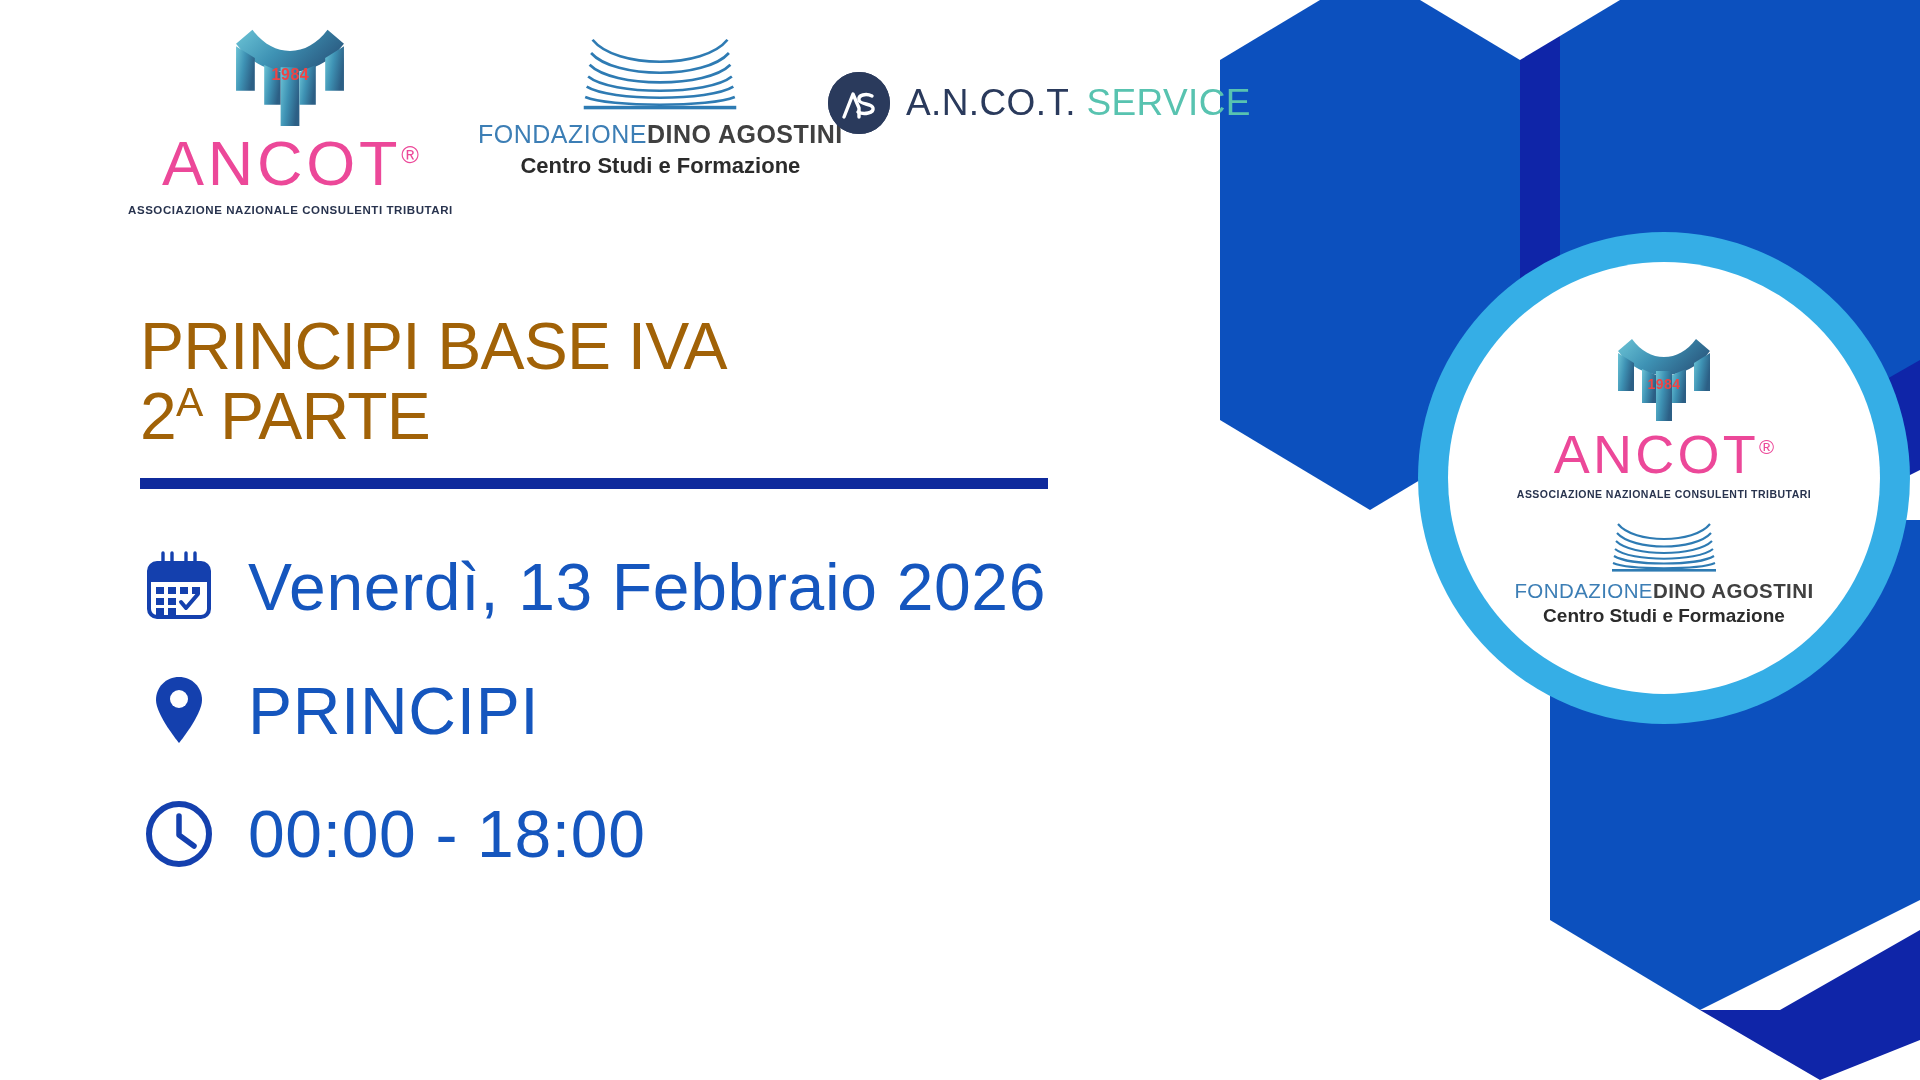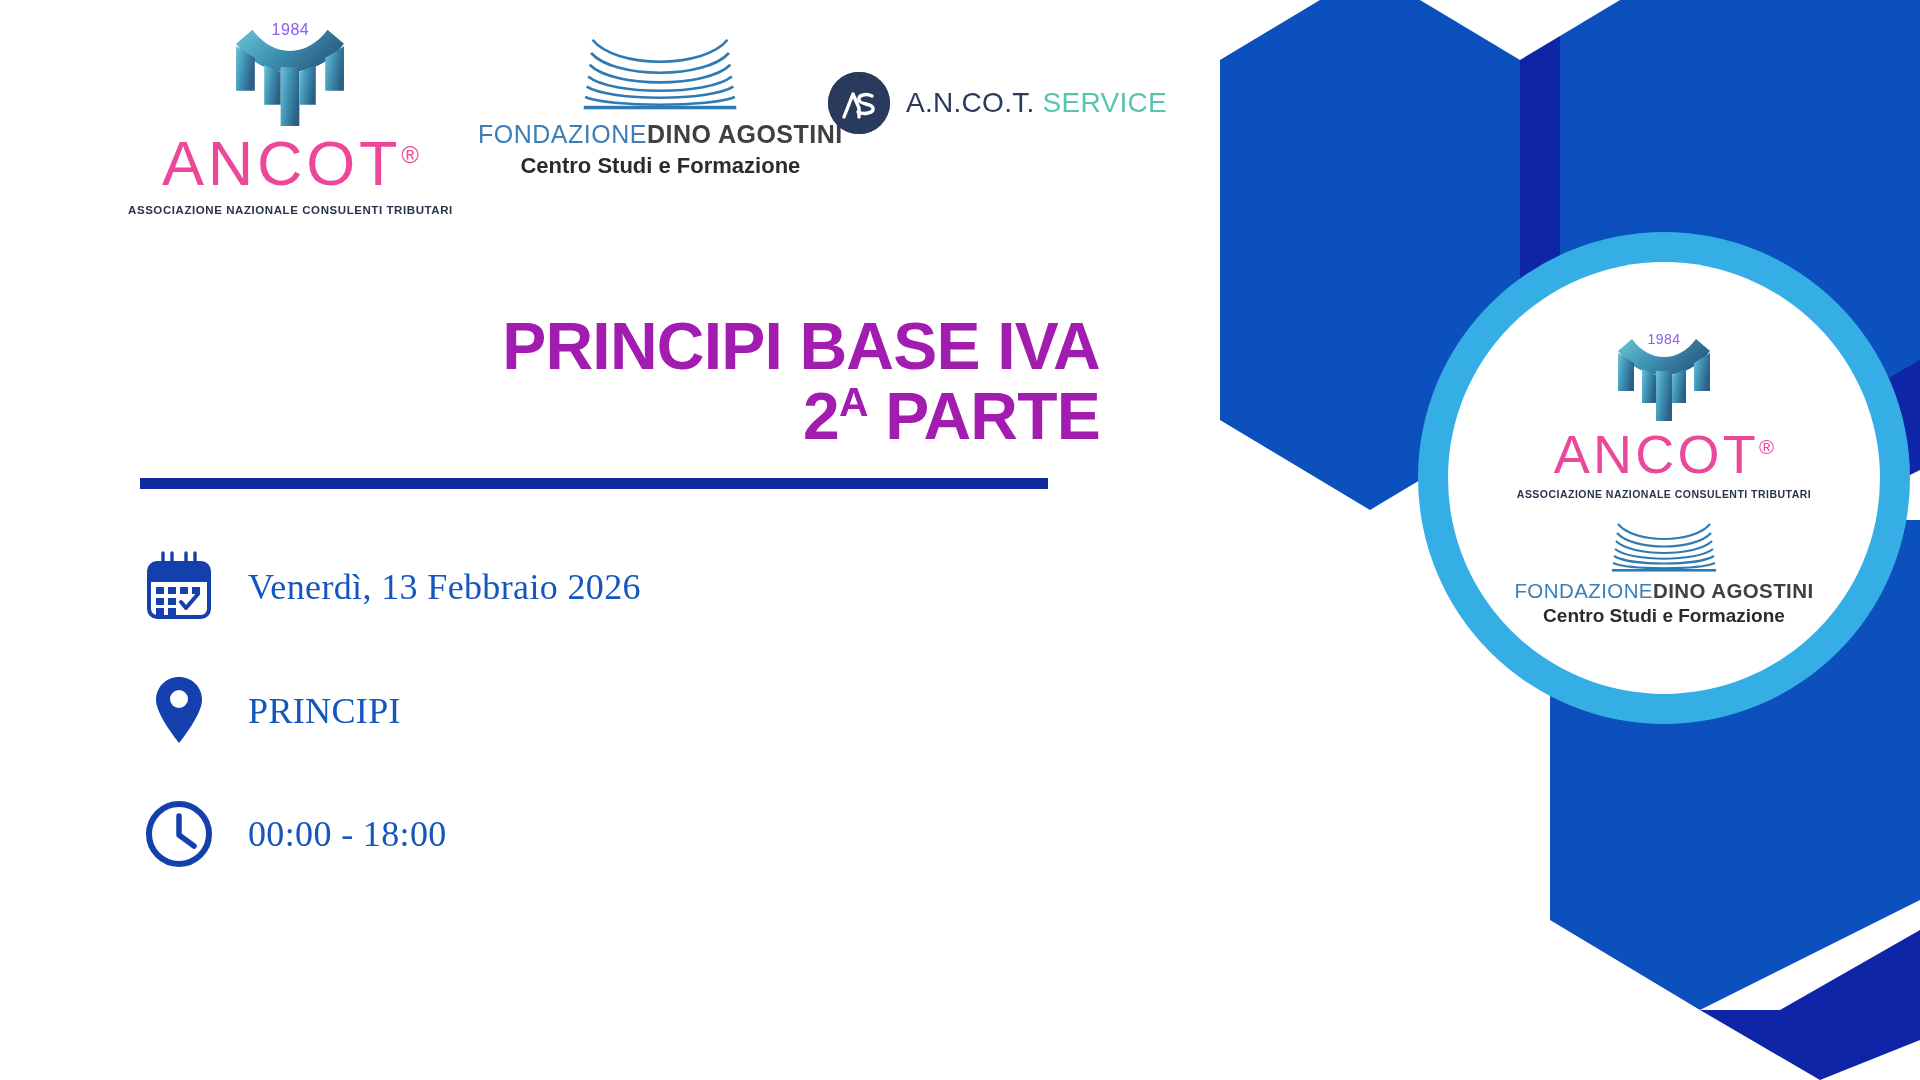--- a/index.html
+++ b/index.html
@@ -27,21 +27,21 @@
     background:#ffffff; border-radius:50%;
     display:flex; flex-direction:column; align-items:center; justify-content:center;
   }
 
   
   .ancot-logo { display:flex; flex-direction:column; align-items:center; }
   .ancot-mark { position:relative; }
   .ancot-year {
     position:absolute; left:50%; transform:translateX(-50%);
     font-family:"Liberation Sans", sans-serif;
-    color:#8b5cf6; font-weight:400; letter-spacing:0.5px;
+    color:#ef4444; font-weight:700; letter-spacing:0.5px;margin-top:45px;
   }
   .ancot-word {
     font-family:"Liberation Sans", sans-serif;
     color:#ec4899; font-weight:400; letter-spacing:0.06em;
     line-height:1; white-space:nowrap; position:relative;
   }
   .ancot-reg { font-size:0.38em; vertical-align:super; letter-spacing:0; }
   .ancot-sub {
     font-family:"Liberation Sans", sans-serif;
     color:#28334E; font-weight:600; white-space:nowrap; text-align:right;
@@ -56,40 +56,40 @@
     font-family:"Liberation Sans", sans-serif;
     color:#2B2B2B; font-weight:700; white-space:nowrap; text-align:center;
   }
 
   
   .header { position:absolute; left:0; top:0; width:1260px; height:200px; }
   .hdr-ancot { position:absolute; left:128px; top:18px; }
   .hdr-fond  { position:absolute; left:478px; top:36px; }
   .hdr-serv  { position:absolute; left:828px; top:72px; display:flex; align-items:center; gap:16px; }
   .serv-badge { width:62px; height:62px; border-radius:50%; background:#2A3A5C; position:relative; flex:none; }
-  .serv-text { font-size:28px; font-family:"Liberation Sans", sans-serif; letter-spacing:0.01em; white-space:nowrap; }
+  .serv-text { font-size:37px; font-family:"Liberation Sans", sans-serif; letter-spacing:0.01em; white-space:nowrap; }
   .serv-a { color:#2A3A5C; font-weight:400; }
   .serv-s { color:#58C3B0; font-weight:400; }
 
   
   .main { position:absolute; left:140px; top:312px; width:960px; }
   .title {
-    color:#a21caf; font-weight:700; font-size:66px; line-height:1.06;
+    color:#a16207; font-weight:400; font-size:66px; line-height:1.06;
     letter-spacing:-0.012em; font-family:"Liberation Sans", sans-serif;
-    text-transform:uppercase; font-stretch:condensed;text-align:right;
+    text-transform:uppercase; font-stretch:condensed;
   }
   .title .ord { font-size:0.62em; vertical-align:super; line-height:0; }
   .rule { margin-top:26px; width:908px; height:11px; background:#0F2A9C; }
 
   .facts { margin-top:62px; display:flex; flex-direction:column; gap:52px; }
   .fact { display:flex; align-items:center; gap:30px; }
   .fact-icon { width:78px; display:flex; align-items:center; justify-content:center; flex:none; }
   .fact-text {
-    color:#1556BE; font-weight:700; font-size:36px; line-height:1;
-    font-family:Liberation Serif, serif; white-space:nowrap;
+    color:#1556BE; font-weight:700; font-size:66px; line-height:1;
+    font-family:Liberation Sans, sans-serif; white-space:nowrap;
   }
   .fact-text.plain { font-weight:400; letter-spacing:0.01em; }
 </style>
 </head>
 <body>
 
 <div class="poster">
 
   <div class="hex-layer">
     <svg width="700" height="1080" viewBox="0 0 700 1080">

